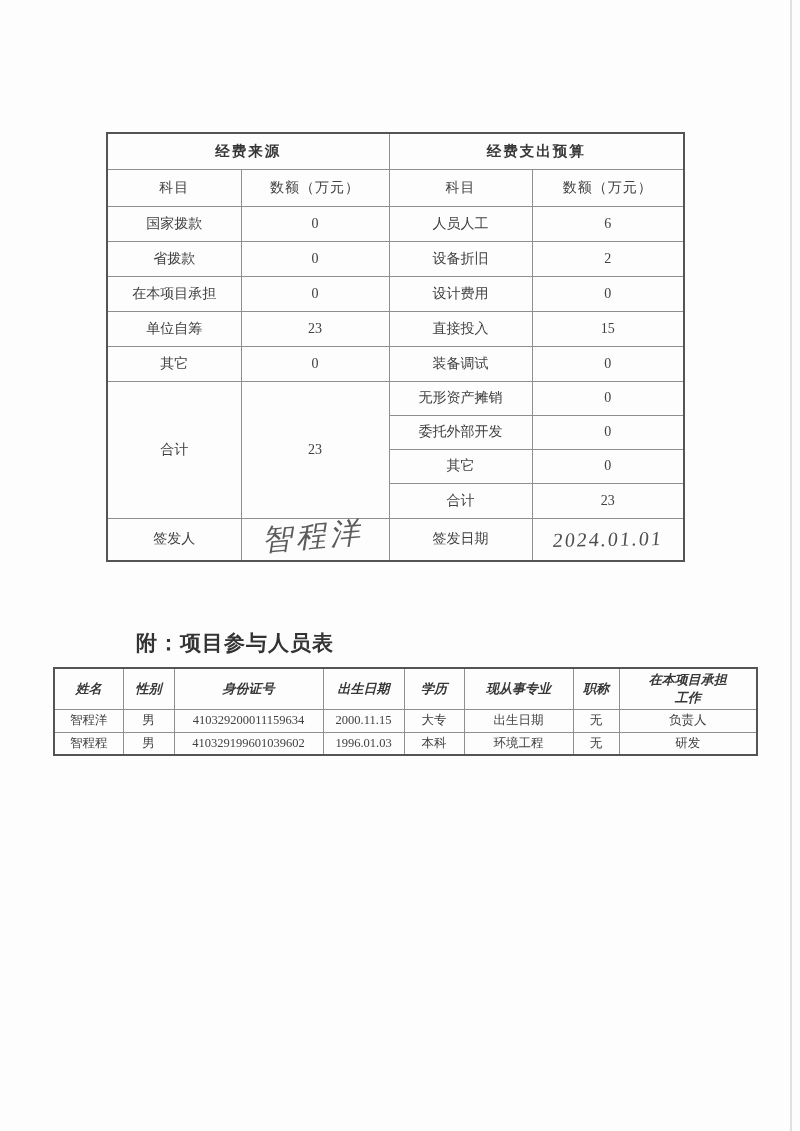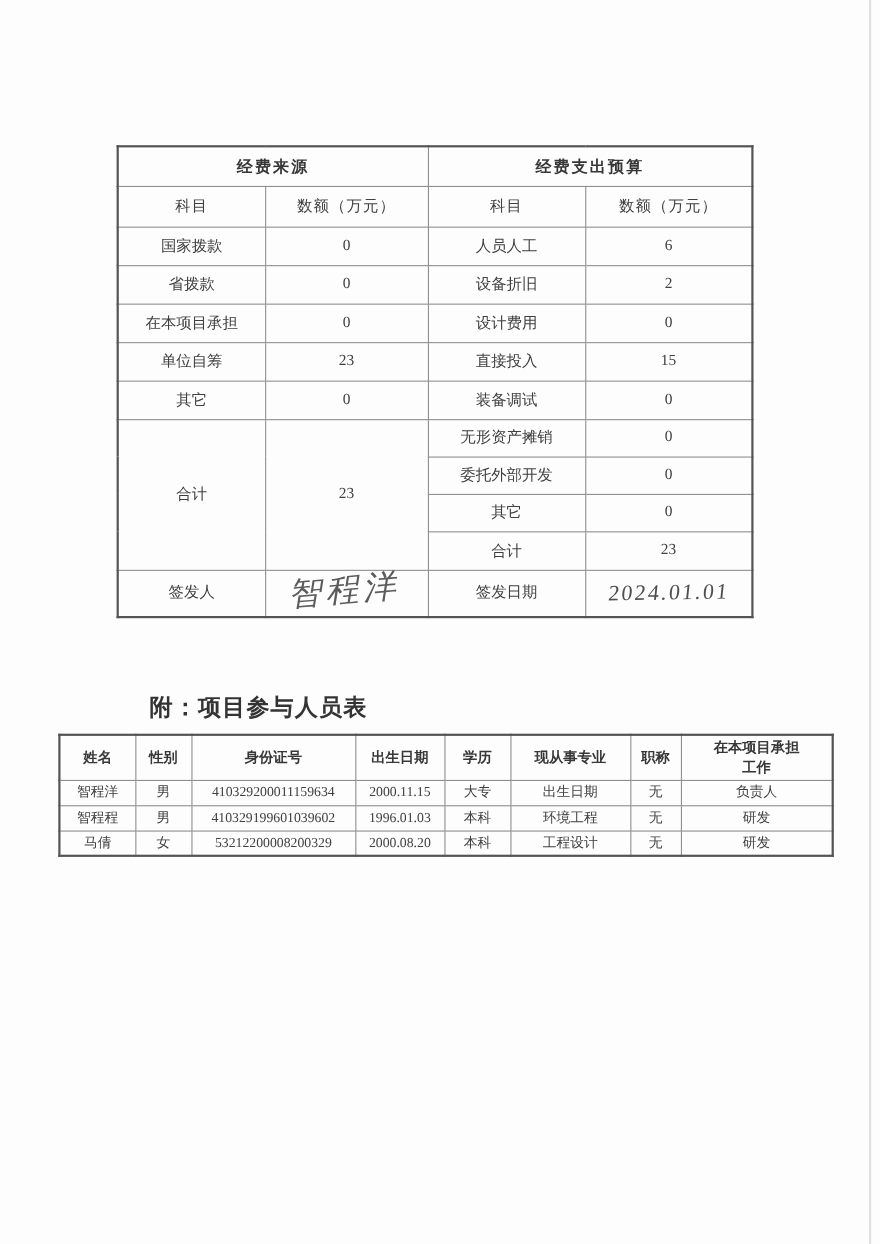--- a/index.html
+++ b/index.html
@@ -69,21 +69,21 @@
   .personnel-table th, .personnel-table td {
     border: 1px solid #8f8f8f;
     text-align: center; vertical-align: middle;
     color: #404040;
   }
   .personnel-table th {
     font-size: 13px; font-weight: bold; color: #373737;
     white-space: pre-line; line-height: 1.35;
   }
   .personnel-table td { font-size: 12.5px; }
-  tr.h41 { height: 41px; } tr.h23 { height: 23px; }
+  tr.h41 { height: 41px; font-style: italic; } tr.h23 { height: 23px; }
 </style>
 </head>
 <body>
 
 <div class="scan-edge-right"></div>
 
 <table class="budget-table">
   <colgroup>
     <col style="width:134px">
       <col style="width:148px">
@@ -200,24 +200,14 @@
   <tr class="h23">
     <td>智程程</td>
     <td>男</td>
     <td>410329199601039602</td>
     <td>1996.01.03</td>
     <td>本科</td>
     <td>环境工程</td>
     <td>无</td>
     <td>研发</td>
   </tr>
-  <tr class="h23">
-    <td>马倩</td>
-    <td>女</td>
-    <td>53212200008200329</td>
-    <td>2000.08.20</td>
-    <td>本科</td>
-    <td>工程设计</td>
-    <td>无</td>
-    <td>研发</td>
-  </tr>
 </tbody>
   </table>
 
 </body></html>

